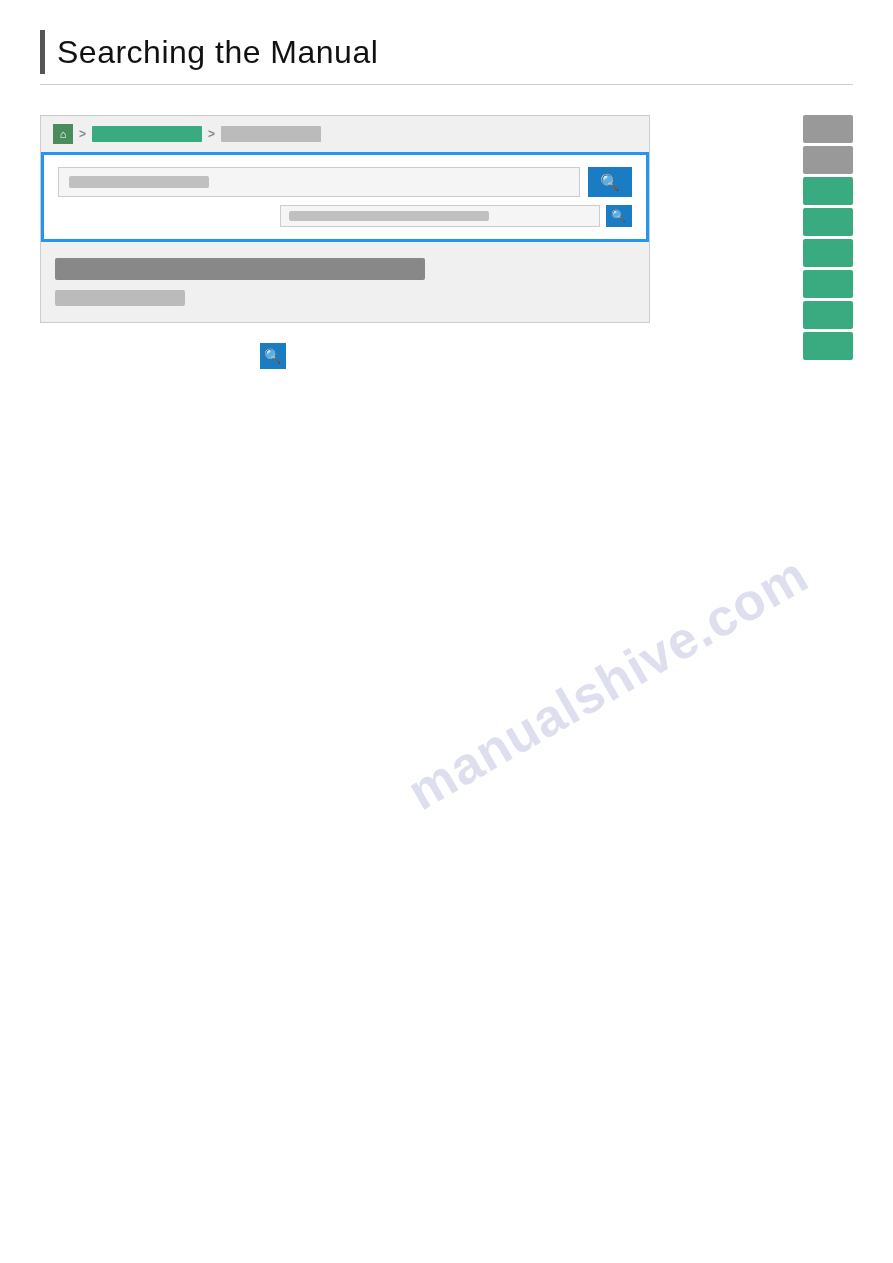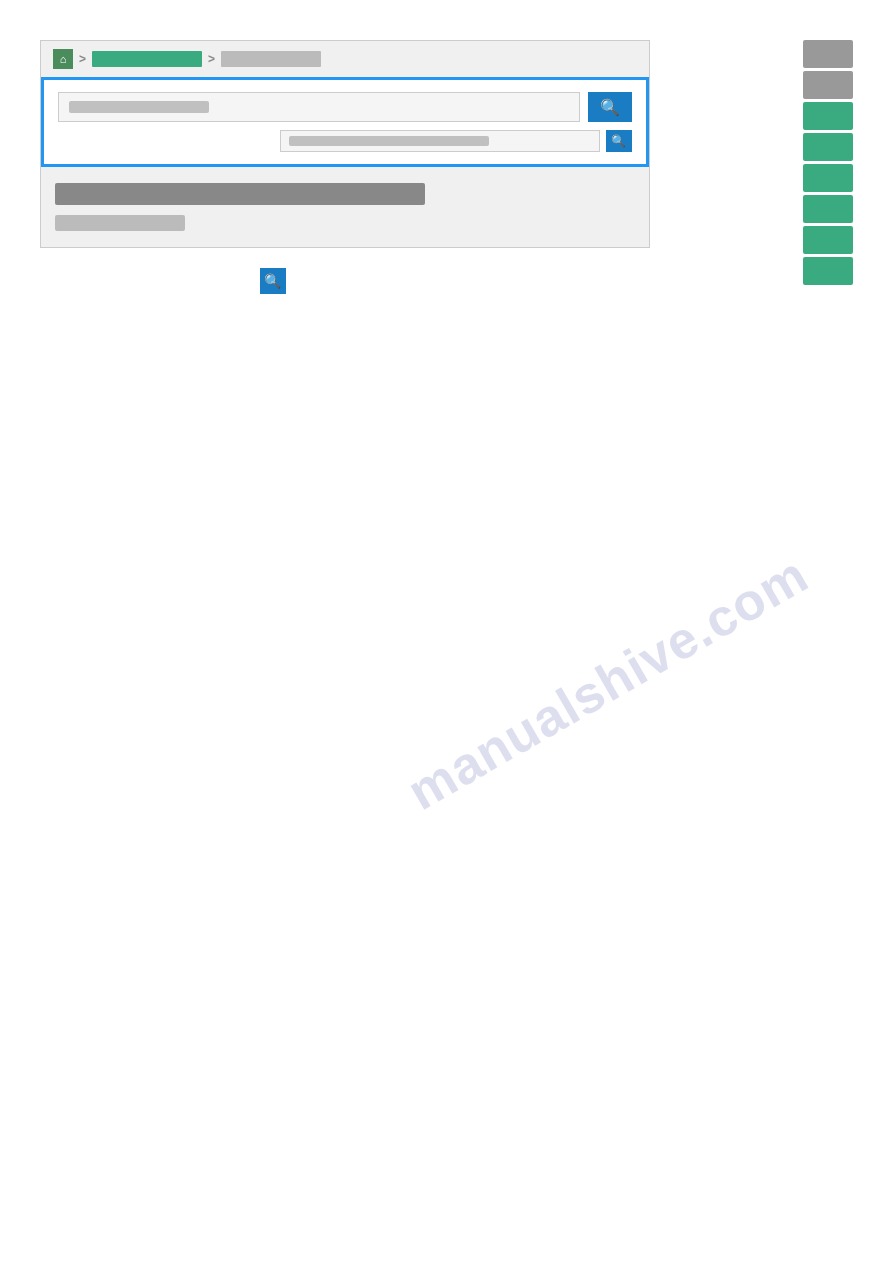--- a/index.html
+++ b/index.html
@@ -274,20 +274,24 @@
       pointer-events: none;
       letter-spacing: 1px;
       user-select: none;
     }
   </style>
 </head>
 <body>
 
 <div class="page-container">
 
+  <div class="title-section">
+    <div class="title-bar-accent"></div>
+    <h1 class="page-title">Searching the Manual</h1>
+  </div>
 
   <div class="main-content">
 
     <div class="diagram-area">
 
       <div class="browser-mockup">
 
         <div class="browser-addressbar">
           <div class="home-icon-box">
             <span class="home-icon-inner">⌂</span>

